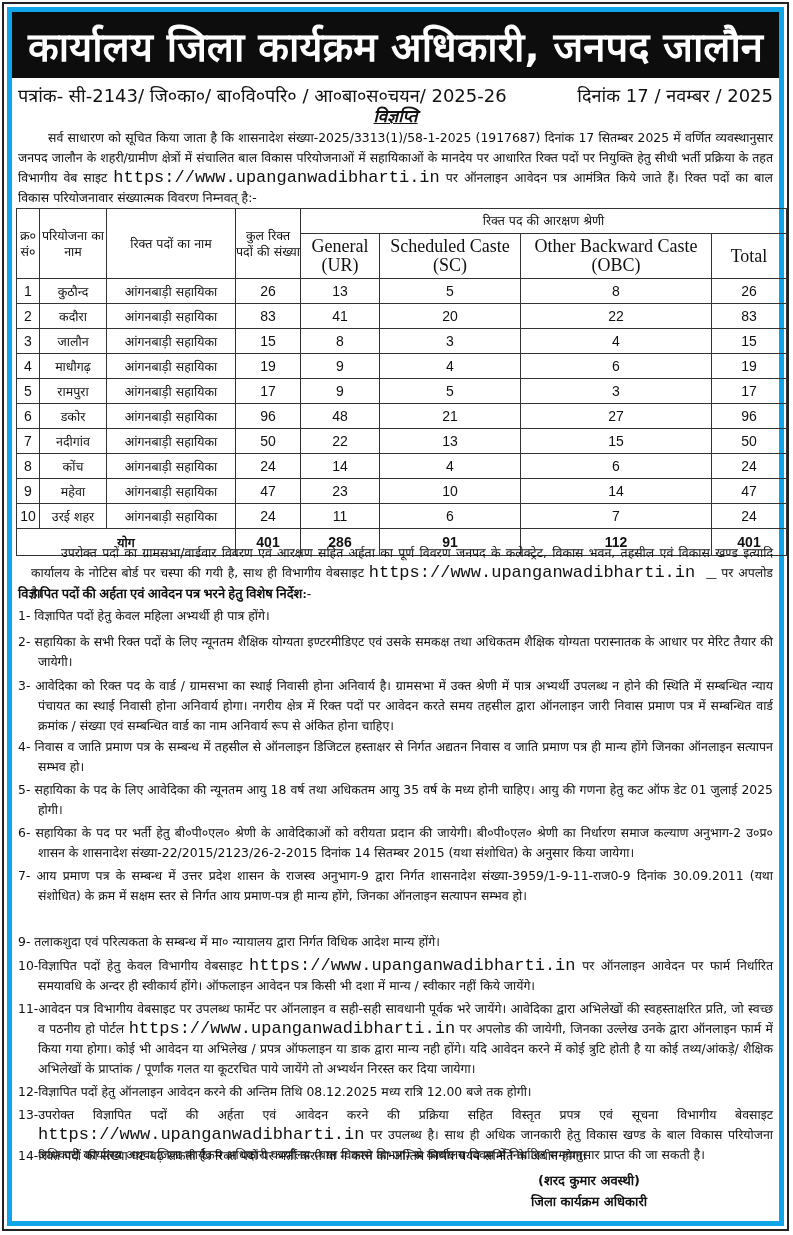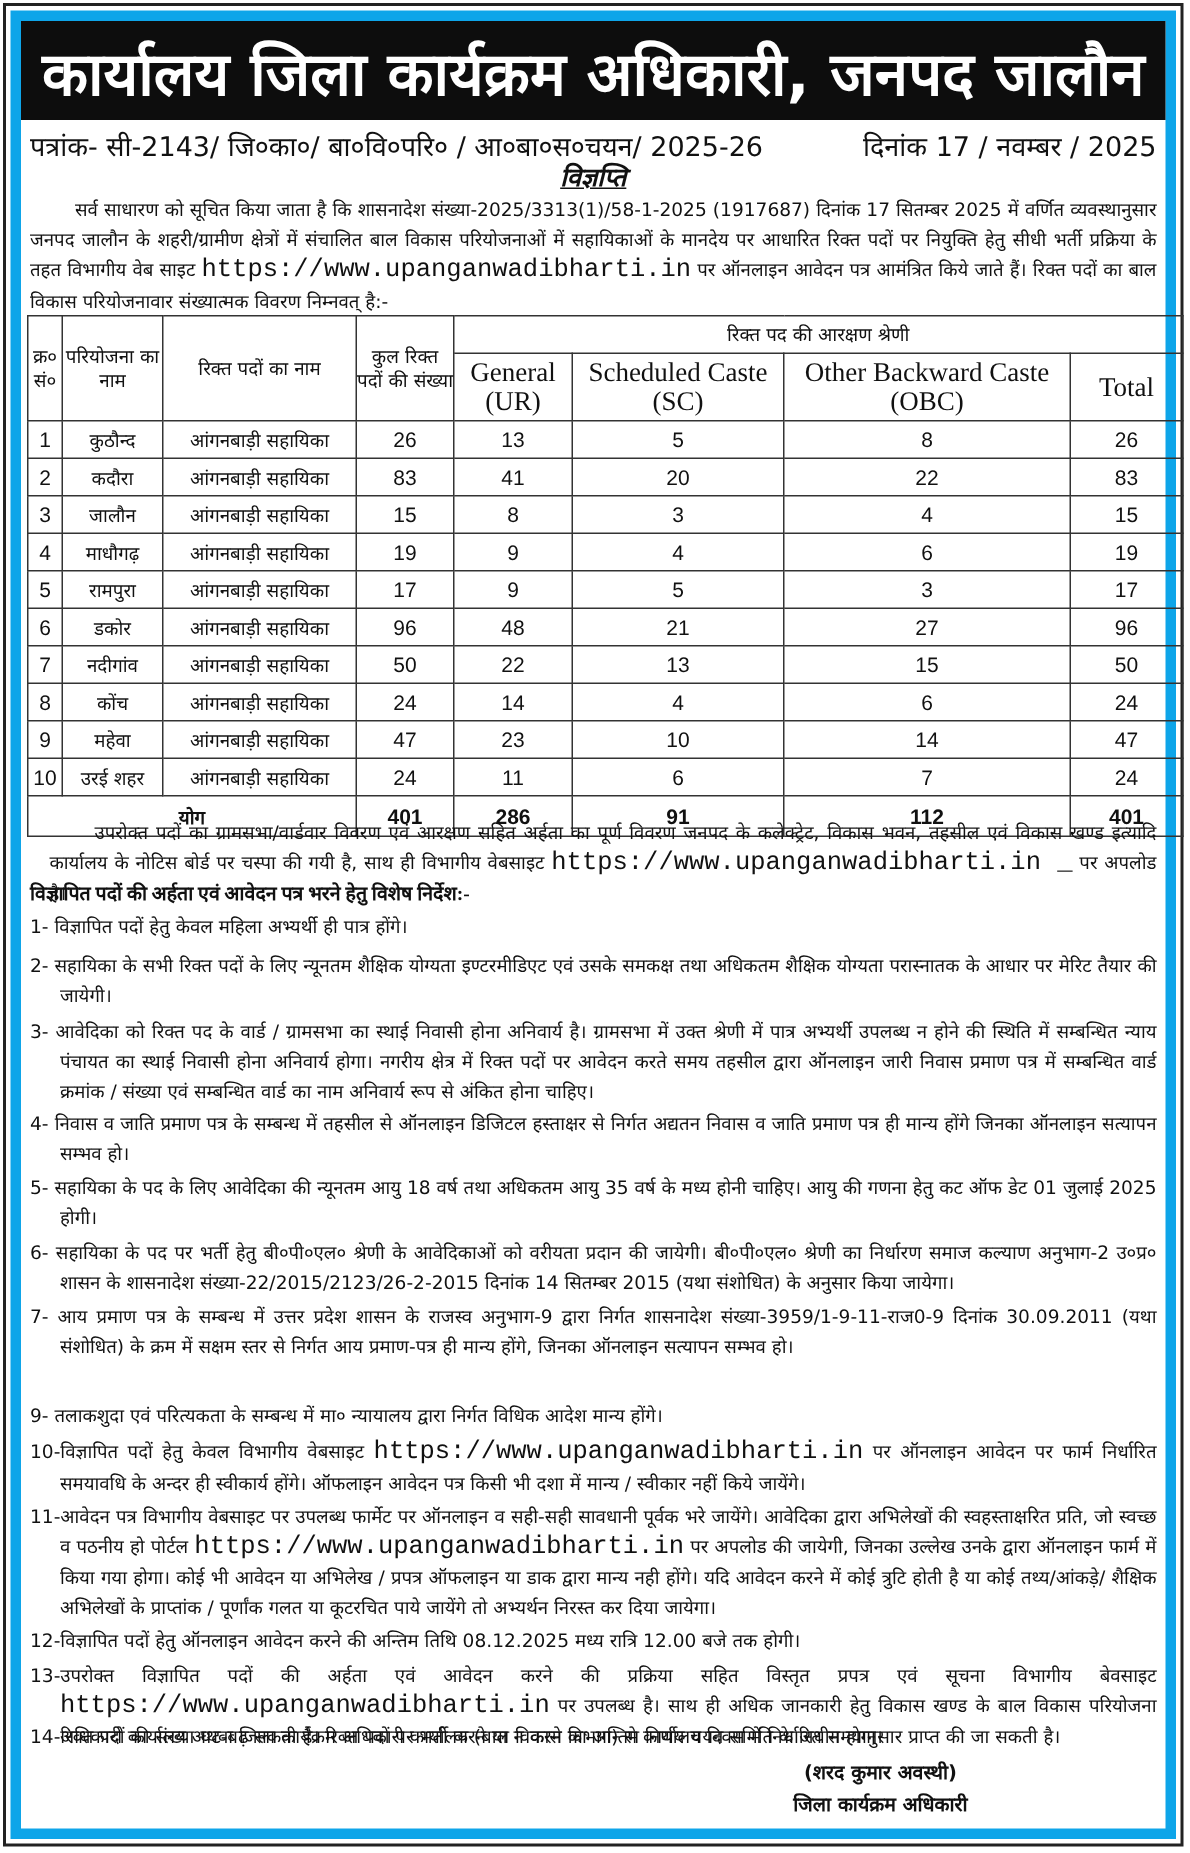--- a/index.html
+++ b/index.html
@@ -7,21 +7,21 @@
       width: 793px; height: 1235px; overflow: hidden;
       font-family: "Liberation Sans", "DejaVu Sans", sans-serif;
       color: #111;
     }
     .page {
       position: absolute; left: 2px; top: 2px; width: 787px; height: 1229px;
       border: 2px solid #222; box-sizing: border-box;
     }
     .page-inner {
       position: absolute; left: 3px; top: 3px; right: 3px; bottom: 3px;
-      border: 7px solid #0ea5e9;
+      border: 5px solid #0ea5e9;
     }
     .banner {
       position: absolute; left: 0; top: 0; right: 0; height: 66px;
       background: #0d0d0d; color: #fff;
       display: flex; align-items: center; justify-content: center;
       font-family: "DejaVu Sans", sans-serif; font-weight: bold;
       font-size: 40px; letter-spacing: 0px; white-space: nowrap;
     }
     .refline {
       position: absolute; left: 6px; right: 6px; top: 71px; height: 18px;

